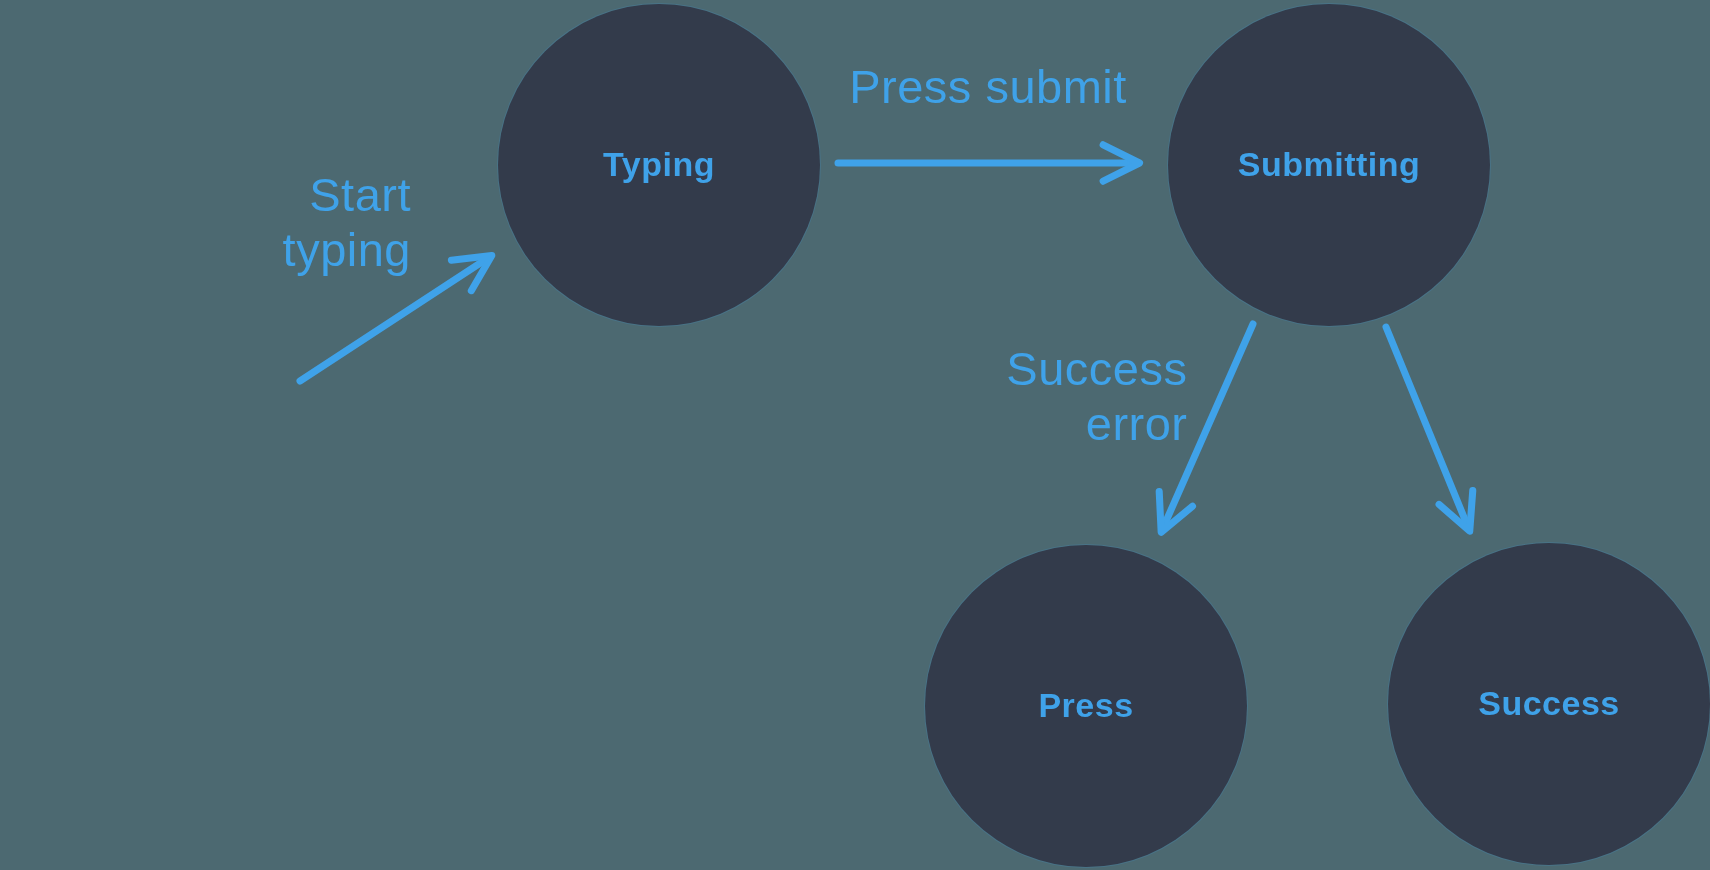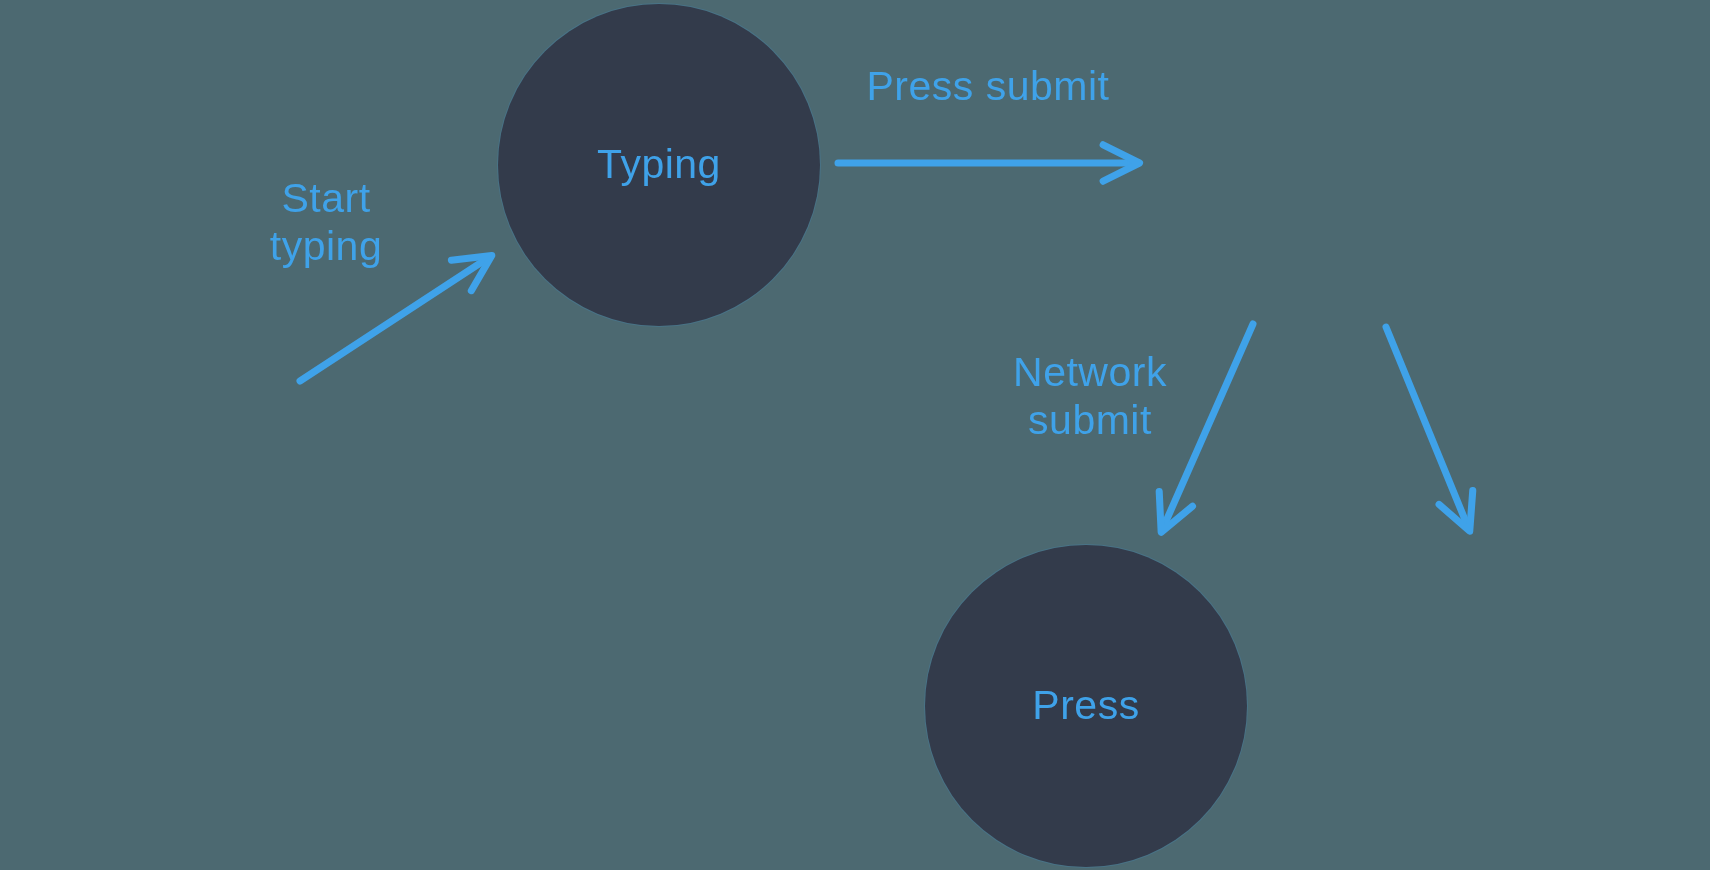--- a/index.html
+++ b/index.html
@@ -35,38 +35,39 @@
     stroke-linejoin:round;
   }
   .node{
     position:absolute;width:322px;height:322px;border-radius:50%;
     background:var(--node-color);
     display:flex;align-items:center;justify-content:center;
     box-shadow:0 0 0 1px rgba(63,162,233,0.18);
   }
   .node-label{
     color:var(--accent-color);
-    font-size:41px;
+    font-size:34px;
     letter-spacing:0.5px;
     line-height:1.1;
     text-align:center;
+    font-weight:bold;
   }
   .node-empty{left:3px;top:340px;}
   .node-typing{left:498px;top:4px;}
   .node-submitting{left:1168px;top:4px;}
   .node-error{left:925px;top:545px;}
   .node-success{left:1388px;top:543px;}
   .edge-label{
     position:absolute;
     transform:translate(-50%,-50%);
     color:var(--accent-color);
-    font-size:41px;
+    font-size:47px;
     letter-spacing:0.5px;
     line-height:1.16;
-    text-align:center;
+    text-align:right;
   }
   .edge-label-start-typing{left:326px;top:223px;width:170px;}
   .edge-label-press-submit{left:988px;top:87px;white-space:nowrap;}
   .edge-label-network-error{left:1090px;top:397px;width:195px;}
   .edge-label-network-success{left:1548px;top:397px;width:195px;}
 </style>
 </head>
 <body>
 
 <div class="canvas">
@@ -81,26 +82,32 @@
     <line x1="838" y1="163" x2="1135" y2="163" marker-end="url(#chevron)"></line>
     <line x1="1253" y1="324" x2="1163" y2="528" marker-end="url(#chevron)"></line>
     <line x1="1386" y1="327" x2="1468" y2="527" marker-end="url(#chevron)"></line>
   </svg>
 
 
   <div class="node node-typing">
     <span class="node-label">Typing</span>
   </div>
 
+  <div class="node node-submitting">
+    <span class="node-label">Submitting</span>
+  </div>
 
   <div class="node node-error">
     <span class="node-label">Press</span>
   </div>
 
+  <div class="node node-success">
+    <span class="node-label">Success</span>
+  </div>
 
   <div class="edge-label edge-label-start-typing">Start typing</div>
 
   <div class="edge-label edge-label-press-submit">Press submit</div>
 
-  <div class="edge-label edge-label-network-error">Network submit</div>
+  <div class="edge-label edge-label-network-error">Success error</div>
 
 
 </div>
 
 </body></html>

